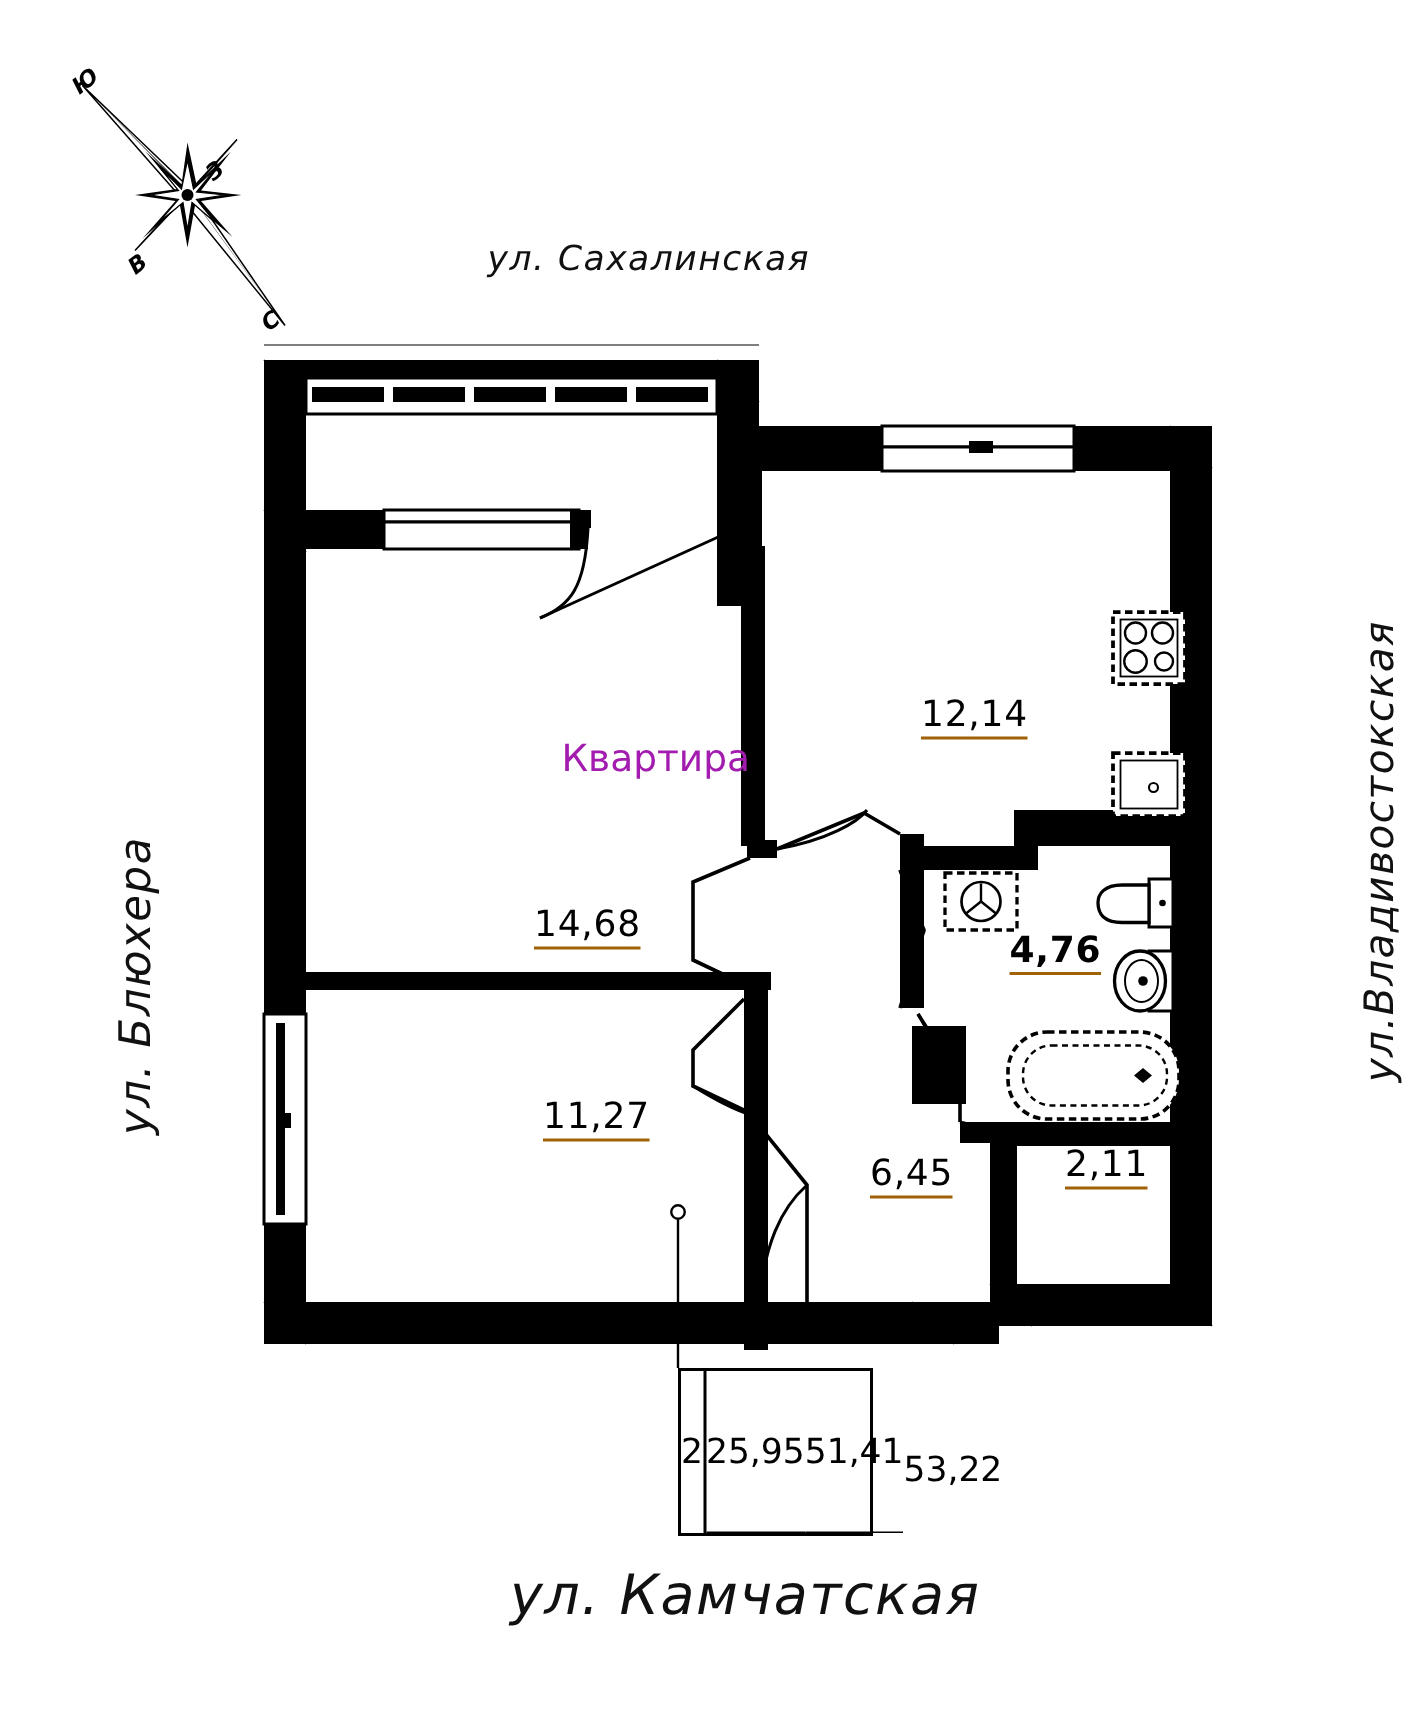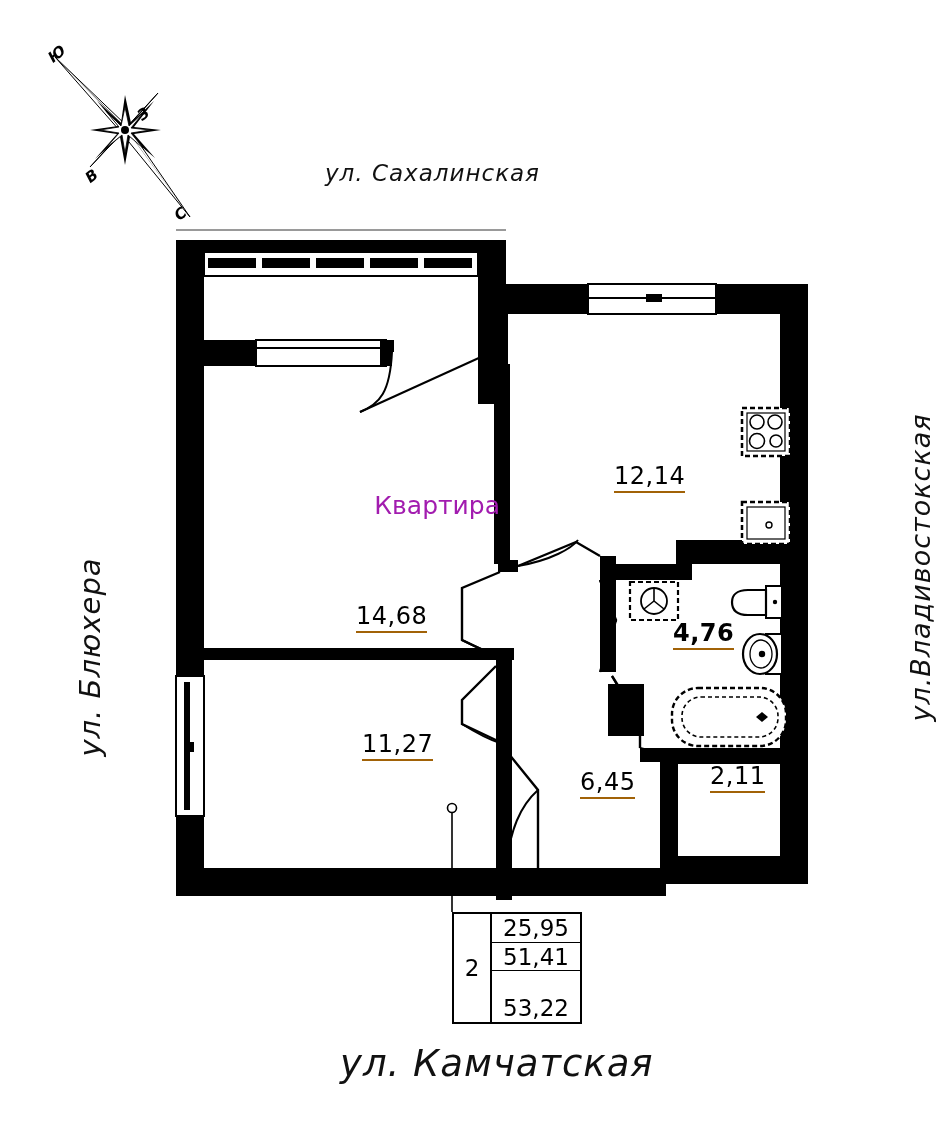--- a/index.html
+++ b/index.html
@@ -60,21 +60,21 @@
     width:130px;height:112px;
     border:2px solid #000;
     box-sizing:border-box;
     display:flex;
     background:#fff;
   }
   #summary .rooms{
     width:36px;display:flex;align-items:center;justify-content:center;
     border-right:2px solid #000;font-size:23px;
   }
-  #summary .vals{flex:1;display:flex;flex-direction:column;}
+  #summary .vals{flex:1;display:flex;flex-direction:row;}
   #summary .vals div{
     flex:1;display:flex;align-items:center;justify-content:center;
     font-size:23px;border-bottom:1px solid #000;box-sizing:border-box;
   }
   #summary .vals div:last-child{border-bottom:none;margin-top:23px;}
 </style>
 </head>
 <body>
 
 <div class="stage">

